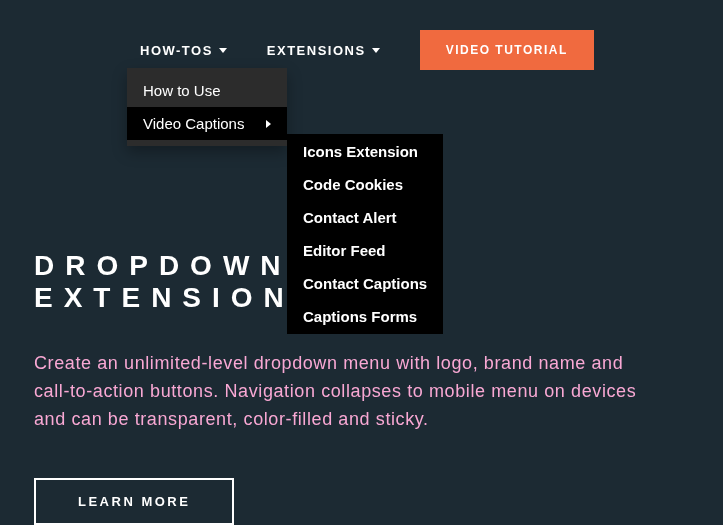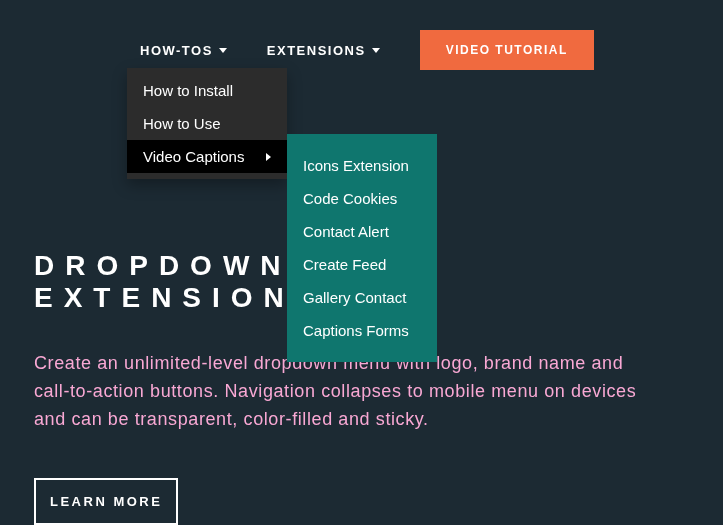--- a/index.html
+++ b/index.html
@@ -63,24 +63,25 @@
     justify-content: space-between;
     white-space: nowrap;
   }
   .dropdown-item.active {
     background: #000;
   }
   .sub-dropdown {
     position: absolute;
     left: 100%;
     top: 66px;
-    background: #0f766e;
+    background: #000000;
     min-width: 150px;
-    padding: 15px 0;
+    padding: 1px 0;
     z-index: 30;
+    font-weight: bold;
   }
   .sub-item {
     padding: 8px 16px;
     font-size: 15px;
     color: #fff;
     cursor: pointer;
     white-space: nowrap;
   }
   .content {
     padding: 180px 34px 0 34px;
@@ -95,21 +96,21 @@
   }
   .desc {
     font-size: 18px;
     line-height: 1.55;
     letter-spacing: 0.6px;
     color: #f9a8d4;
     margin-bottom: 44px;
   }
   .learn-btn {
     display: inline-block;
-    padding: 14px 14px;
+    padding: 14px 42px;
     border: 2px solid #fff;
     font-size: 13px;
     font-weight: 700;
     letter-spacing: 2.5px;
     text-transform: uppercase;
     cursor: pointer;
   }
   .caret svg, .arrow svg { display: block; }
 </style>
 </head>
@@ -132,40 +133,37 @@
         </svg>
     </span>
   </div>
   <div class="btn-cta">
     <span>VIDEO TUTORIAL</span>
   </div>
 </div>
 
 <div class="dropdown">
   <div class="dropdown-item">
-    <span>How to Install</span>
-  </div>
-  <div class="dropdown-item">
     <span>How to Use</span>
   </div>
   <div class="dropdown-item active">
     <span>Video Captions</span>
     <span class="arrow">
       <svg width="5" height="8" viewBox="0 0 5 8">
           <path d="M0 0 L5 4 L0 8 Z" fill="#fff"></path>
         </svg>
     </span>
   </div>
 
   <div class="sub-dropdown">
     <div class="sub-item"><span>Icons Extension</span></div>
     <div class="sub-item"><span>Code Cookies</span></div>
     <div class="sub-item"><span>Contact Alert</span></div>
-    <div class="sub-item"><span>Create Feed</span></div>
-    <div class="sub-item"><span>Gallery Contact</span></div>
+    <div class="sub-item"><span>Editor Feed</span></div>
+    <div class="sub-item"><span>Contact Captions</span></div>
     <div class="sub-item"><span>Captions Forms</span></div>
   </div>
 </div>
 
 <div class="content">
   <div class="title">DROPDOWN MENU EXTENSION</div>
   <div class="desc">Create an unlimited-level dropdown menu with logo, brand name and call-to-action buttons. Navigation collapses to mobile menu on devices and can be transparent, color-filled and sticky.</div>
   <div class="learn-btn">
     <span>LEARN MORE</span>
   </div>

